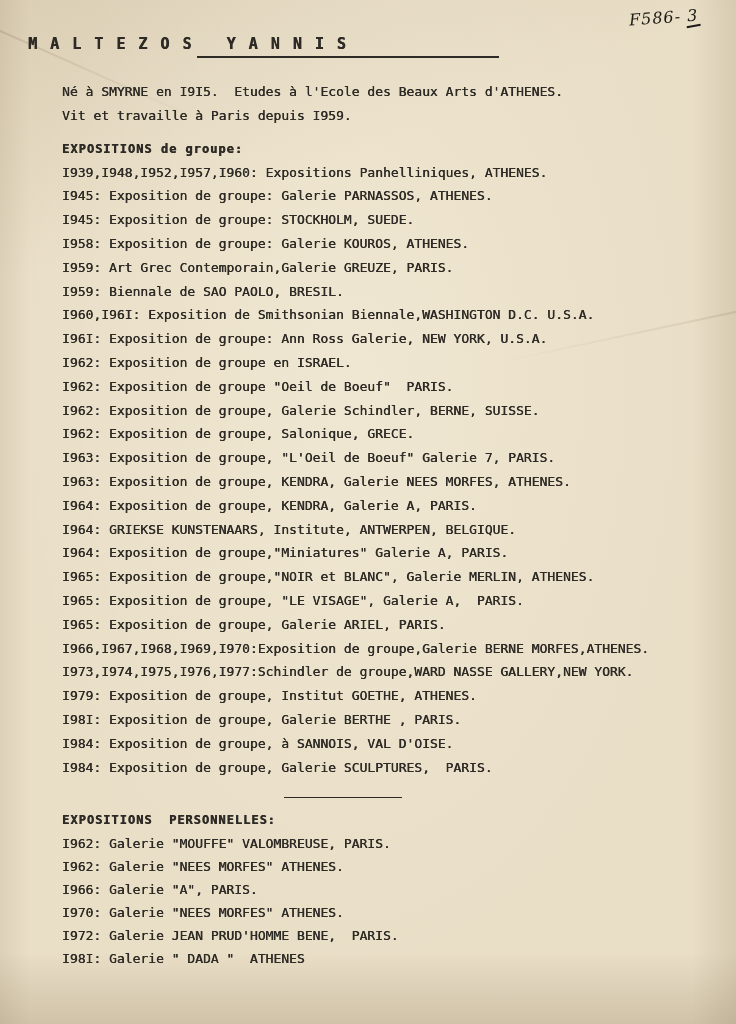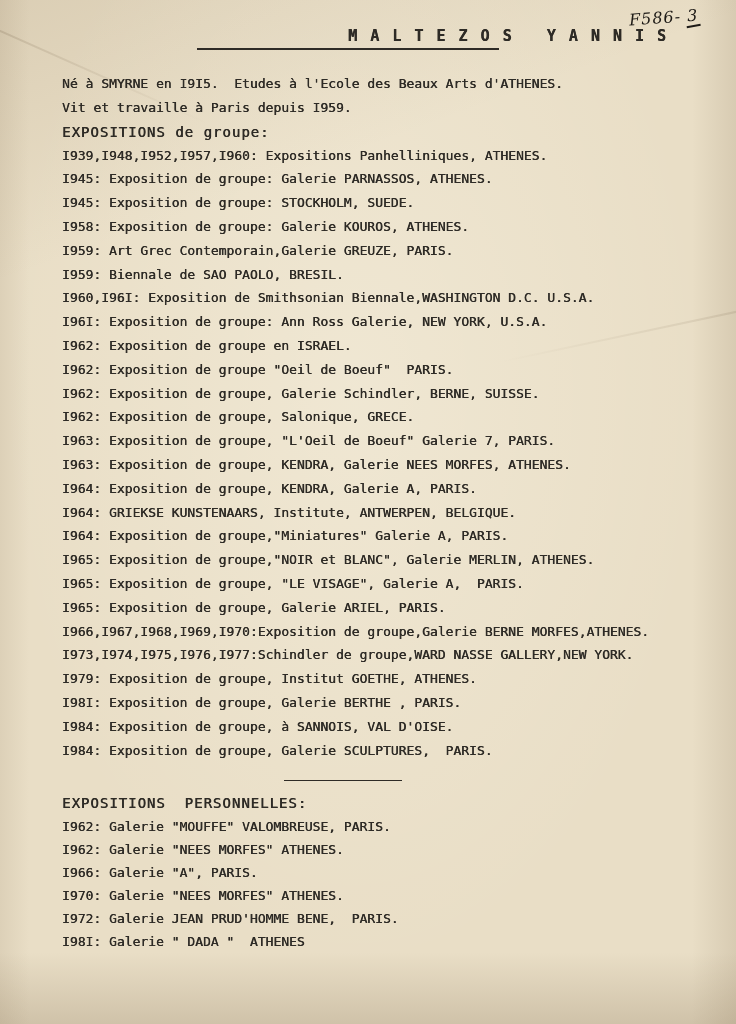--- a/index.html
+++ b/index.html
@@ -52,23 +52,23 @@
     position: absolute;
     right: -2px;
     bottom: -2px;
     width: 14px;
     height: 2px;
     background: #1d1a16;
     transform: rotate(-6deg);
   }
   .title-wrap {
     width: 100%;
-    text-align: right;
+    text-align: left;
     transform: translateX(-34px);
-    margin-top: 0;
+    margin-top: 8px;
   }
   .title {
     display: inline-block;
     margin: 0;
     font-size: 15px;
     font-weight: bold;
     letter-spacing: 2px;
     text-shadow: 0.4px 0 0 currentColor;
     white-space: pre;
   }
@@ -81,25 +81,27 @@
   .intro {
     margin-top: 22px;
   }
   .intro .line {
     line-height: 26px;
     font-size: 13.5px;
     white-space: pre-wrap;
     text-shadow: 0.35px 0 0 currentColor;
   }
   .section-heading {
+    margin-top: 9px;
     line-height: 24px;
-    font-size: 14px;
+    font-size: 12px;
     letter-spacing: 1px;
     white-space: pre-wrap;
     text-shadow: 0.5px 0 0 currentColor;
+    font-weight: bold;
   }
   .entries .line {
     line-height: 23.8px;
     font-size: 13px;
     white-space: pre-wrap;
     text-shadow: 0.35px 0 0 currentColor;
   }
   .divider {
     width: 118px;
     height: 0;

